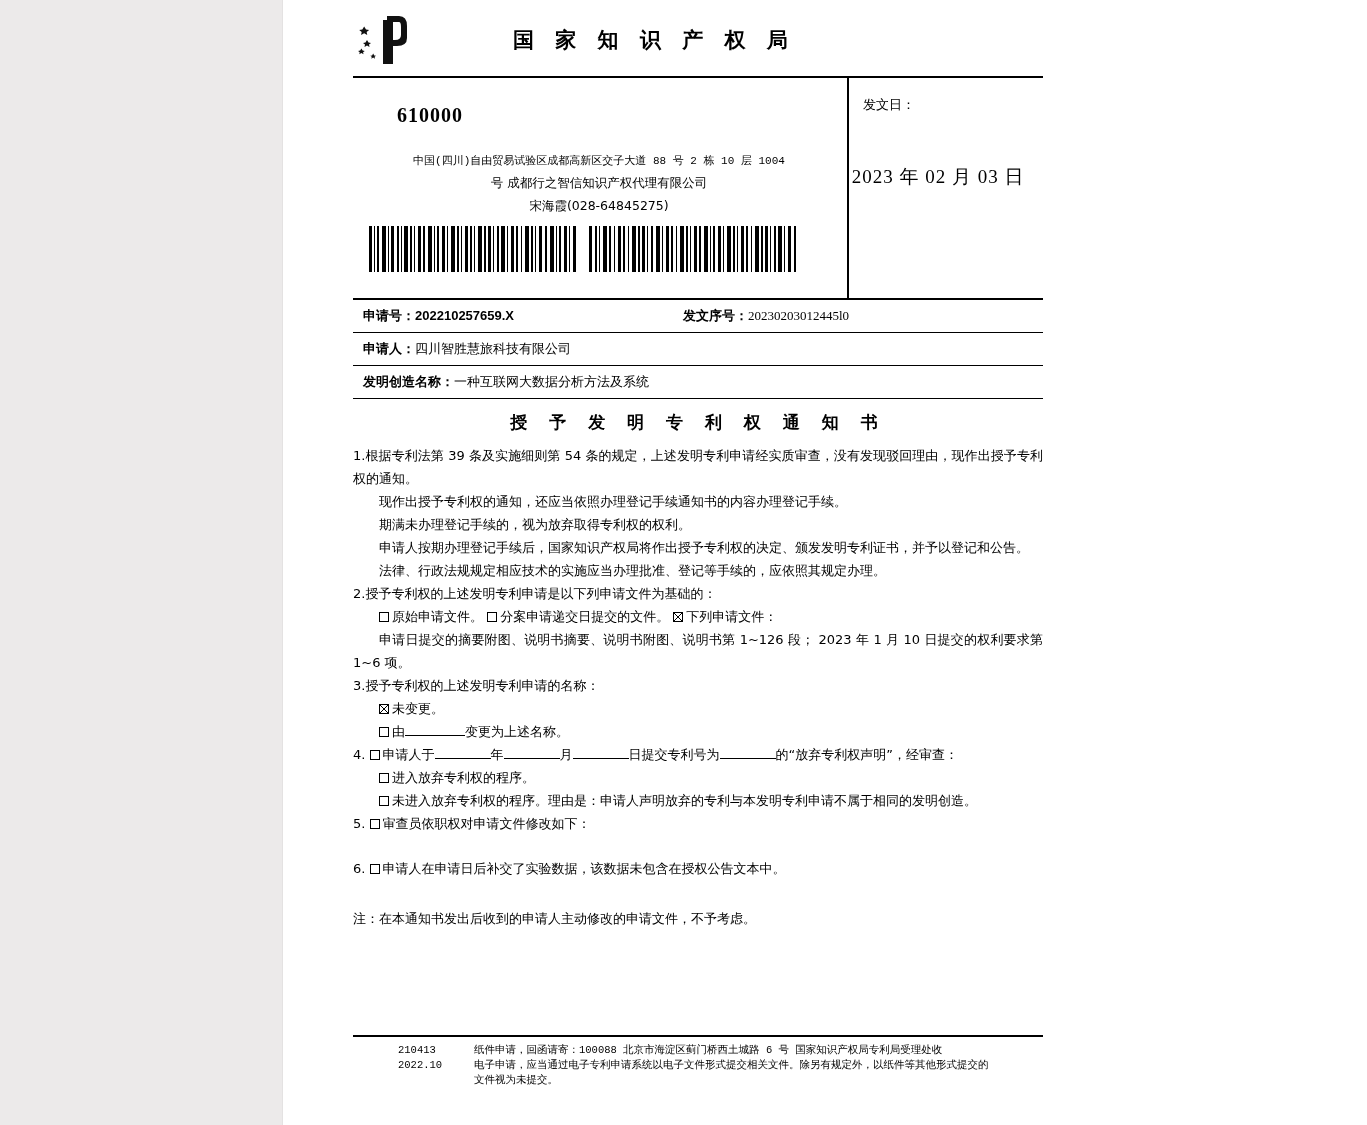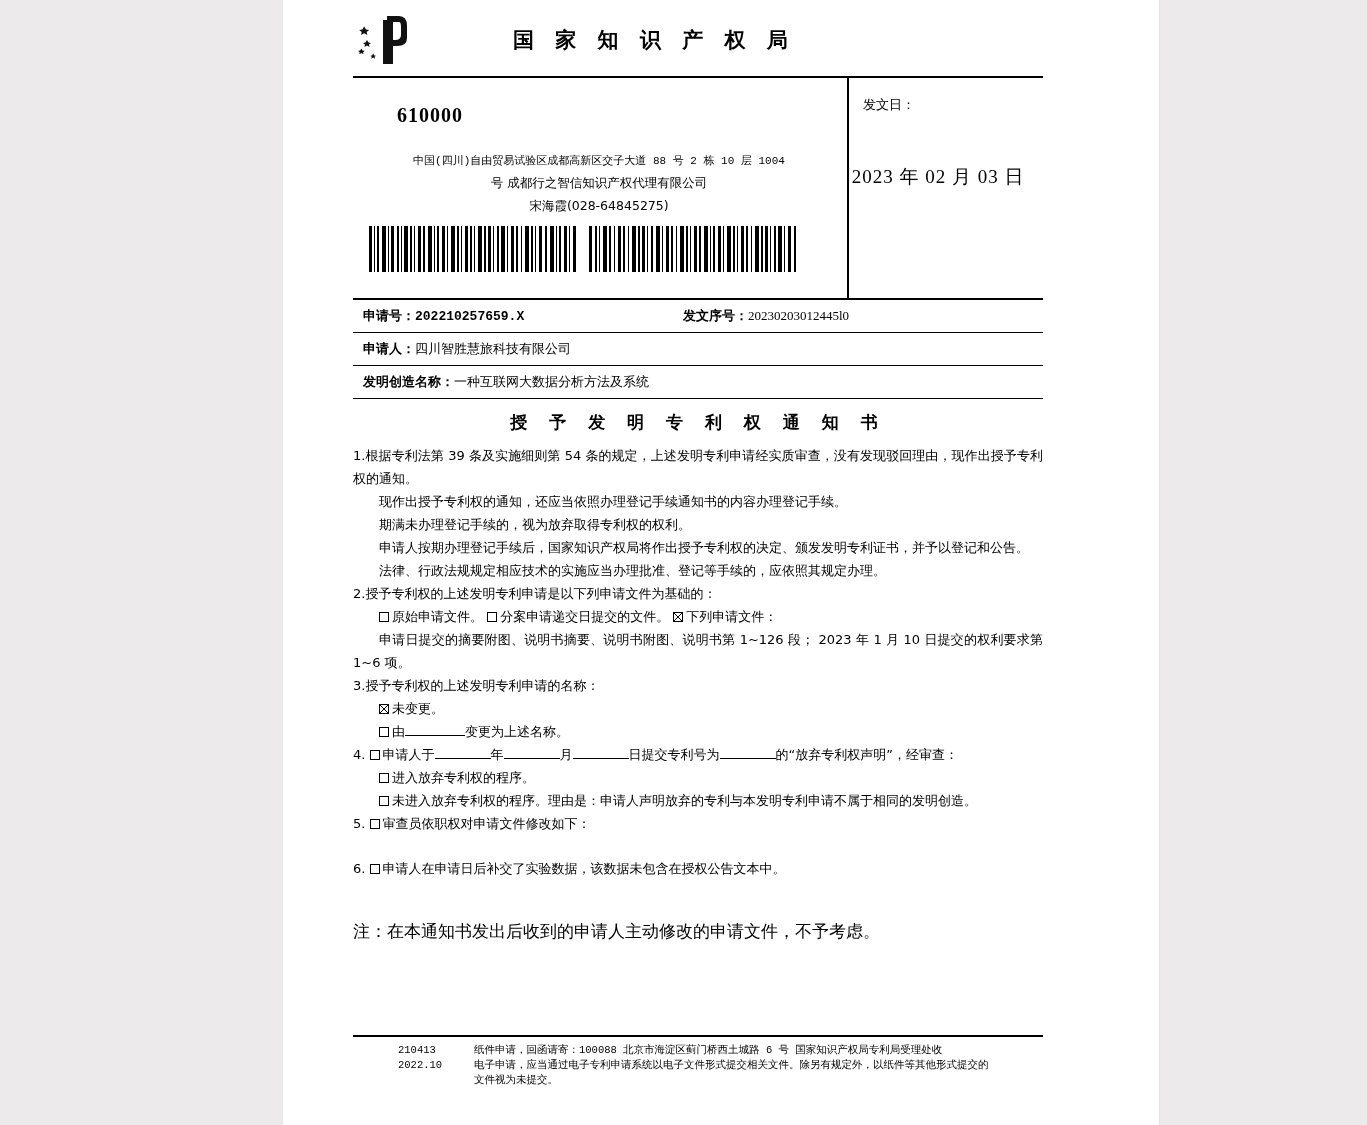--- a/index.html
+++ b/index.html
@@ -5,21 +5,21 @@
   html,body{margin:0;padding:0;}
   body{
     width:1367px;height:1125px;
     background:#eceaea;
     font-family:"Liberation Serif", serif;
     overflow:hidden;
   }
   .page{
     position:absolute;
     left:283px;top:0;
-    width:876px;height:1125px;
+    width:1084px;height:1125px;
     background:#ffffff;
     box-shadow:0 0 0 1px #e4e2e2;
   }
   .sheet{
     position:absolute;
     left:70px;top:0;
     width:690px;
   }
   
   .hdr{
@@ -83,21 +83,21 @@
   .row{
     border-bottom:1px solid #000;
     padding:7px 0 7px 10px;
     font-size:13px;
     font-family:"DejaVu Sans", sans-serif;
     position:relative;
     min-height:18px;
   }
   .row b{font-weight:bold;}
   .row .right{position:absolute;left:330px;top:7px;}
-  .mono{font-family:Liberation Mono, monospace;font-weight:bold;margin-top:32px;}
+  .mono{font-family:Liberation Sans, sans-serif;font-weight:bold;margin-top:32px;}
   .num{font-family:"Liberation Serif", serif;}
   
   .doc-title{
     text-align:center;font-size:17px;font-weight:bold;
     letter-spacing:8px;margin:12px 0 10px 0;
     font-family:"DejaVu Sans", sans-serif;
   }
   .p{
     font-size:13px;line-height:23px;
     font-family:"DejaVu Sans", sans-serif;
@@ -116,21 +116,21 @@
     border:1px solid #000;margin-right:3px;
     position:relative;top:1px;
     box-sizing:border-box;
     background:
       linear-gradient(to top right, transparent 44%, #000 44%, #000 56%, transparent 56%),
       linear-gradient(to top left, transparent 44%, #000 44%, #000 56%, transparent 56%);
   }
   .u{display:inline-block;border-bottom:1px solid #000;height:13px;}
   .u60{width:60px;}
   .u56{width:56px;}
-  .note{margin-top:40px;font-size:17px;font-family:Liberation Serif, serif;}
+  .note{margin-top:28px;font-size:13px;font-family:Liberation Mono, monospace;}
   
   .footwrap{
     position:absolute;left:70px;top:1035px;width:690px;
   }
   .footline{border-top:2px solid #000;}
   .foot{
     position:relative;font-size:10.5px;line-height:15px;
     font-family:Liberation Mono, monospace;
     padding-top:6px;
     margin-left:45px;

